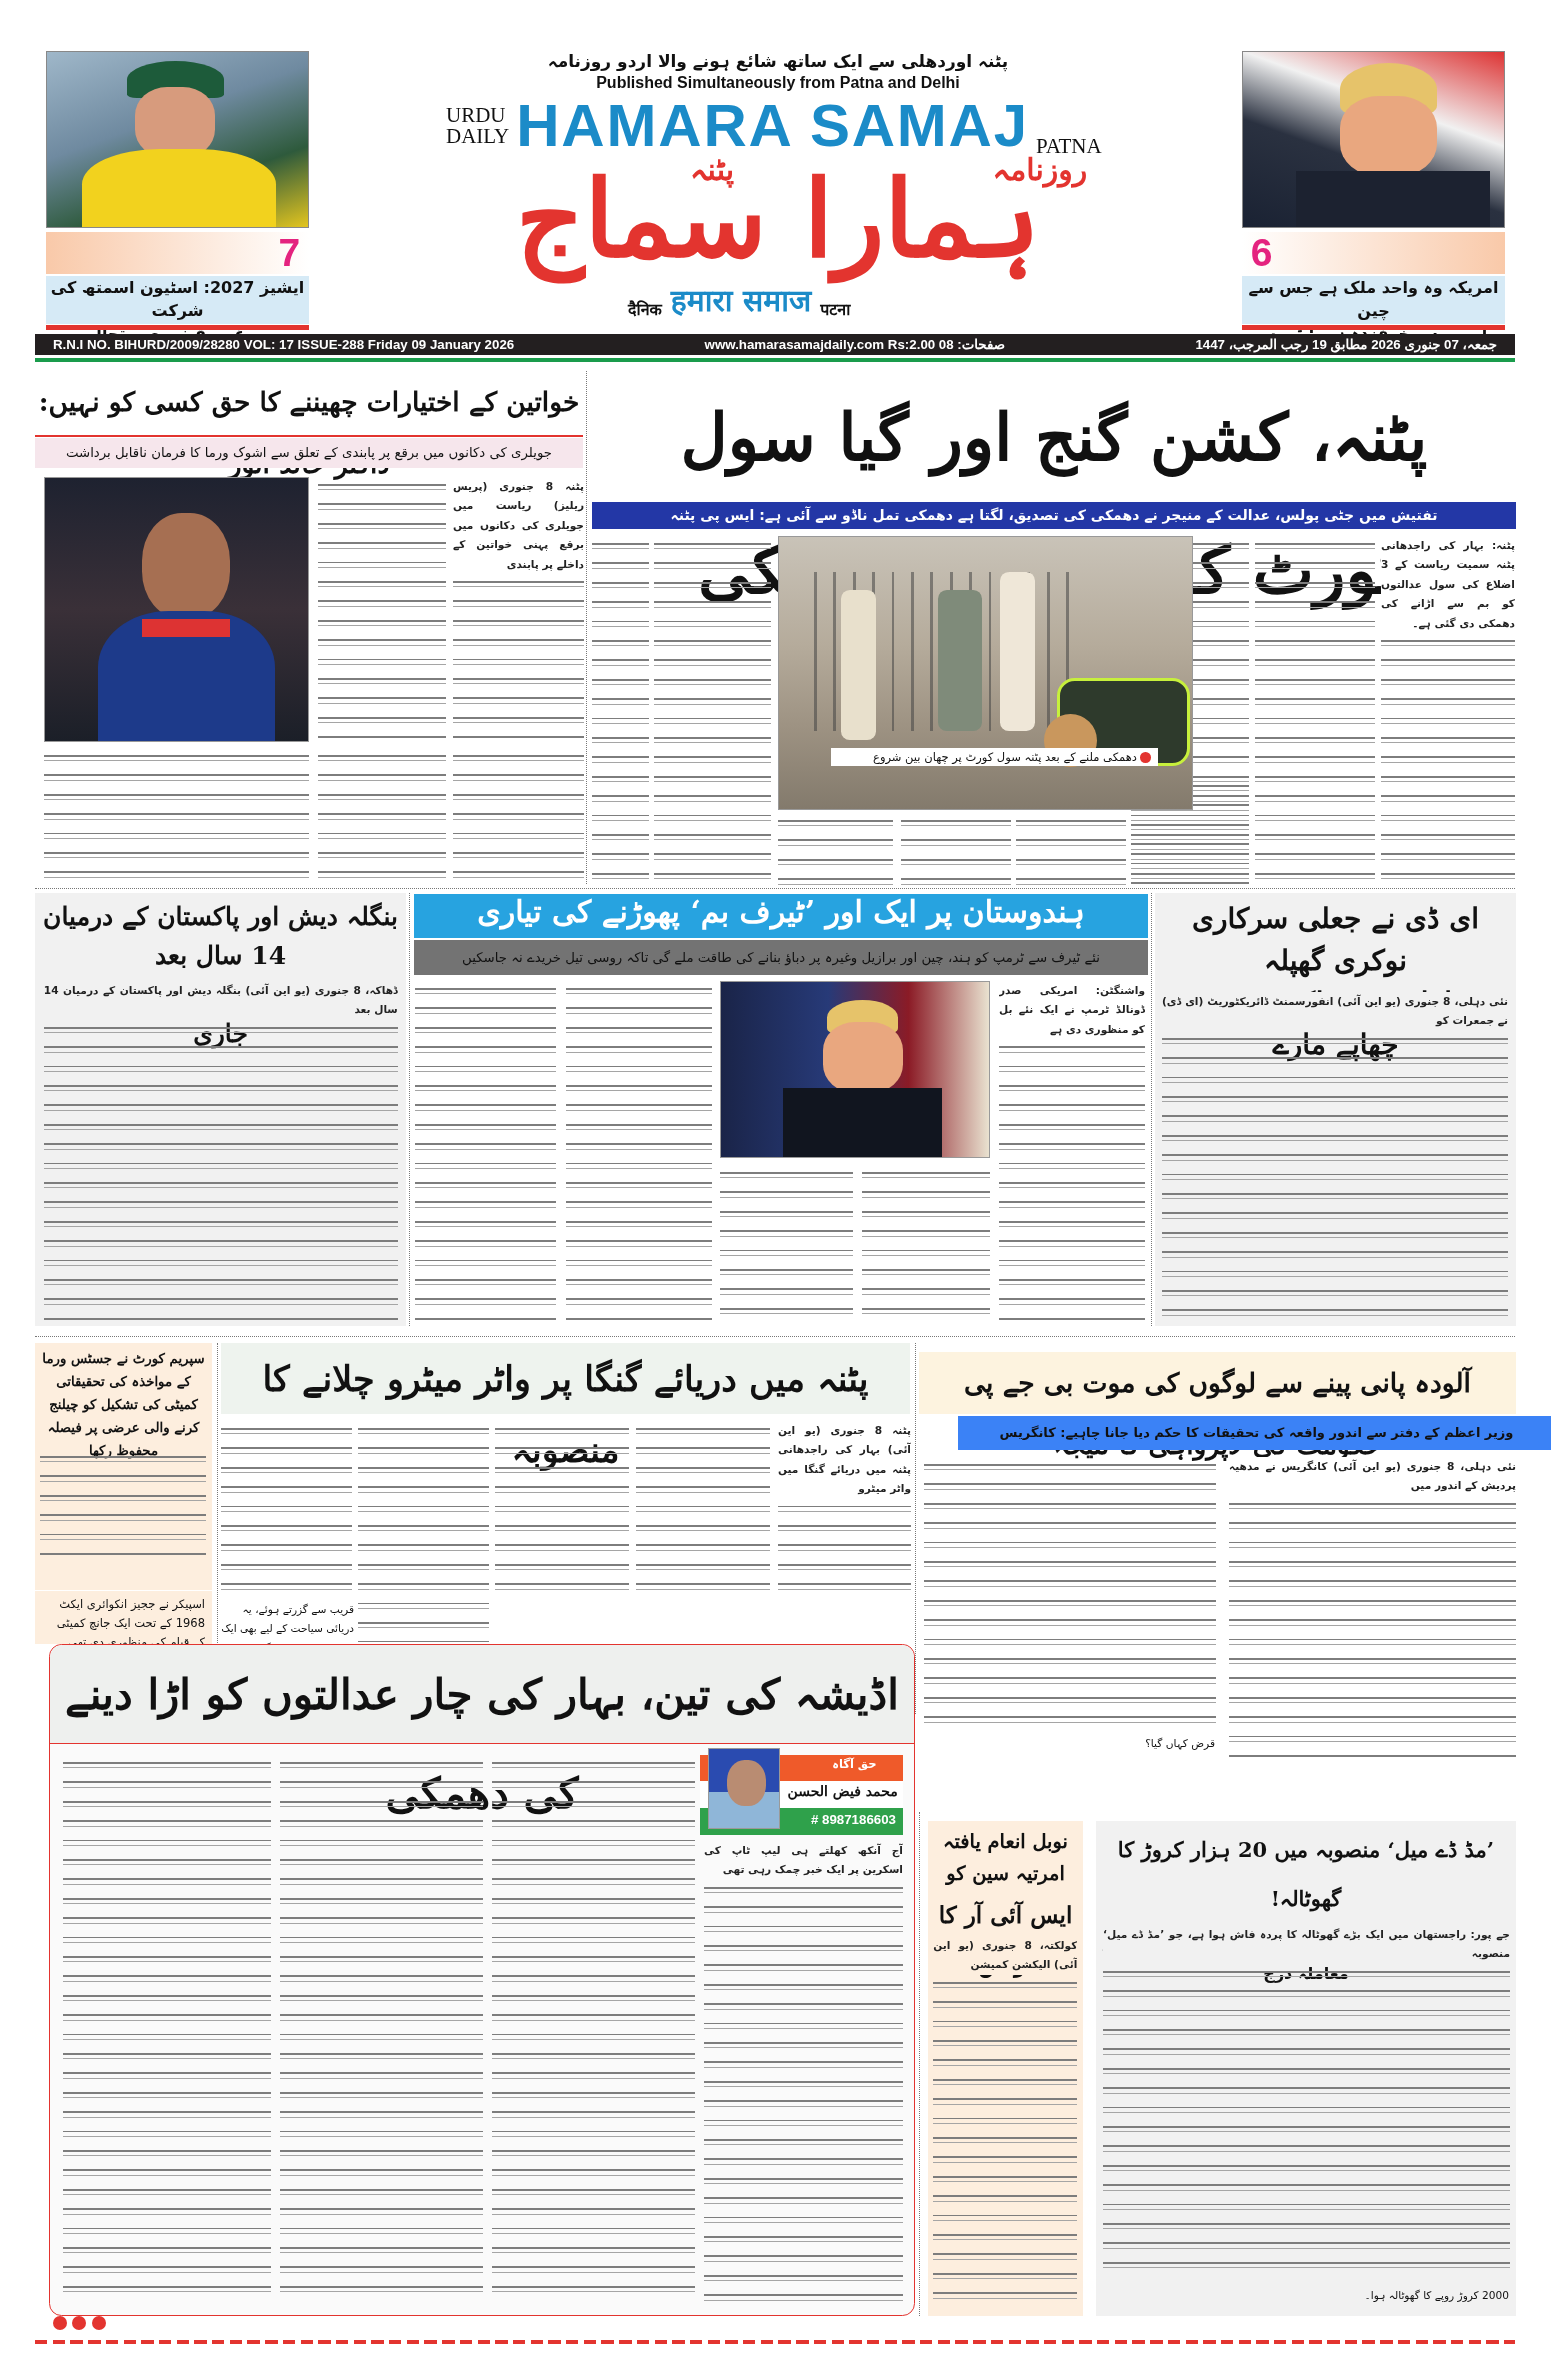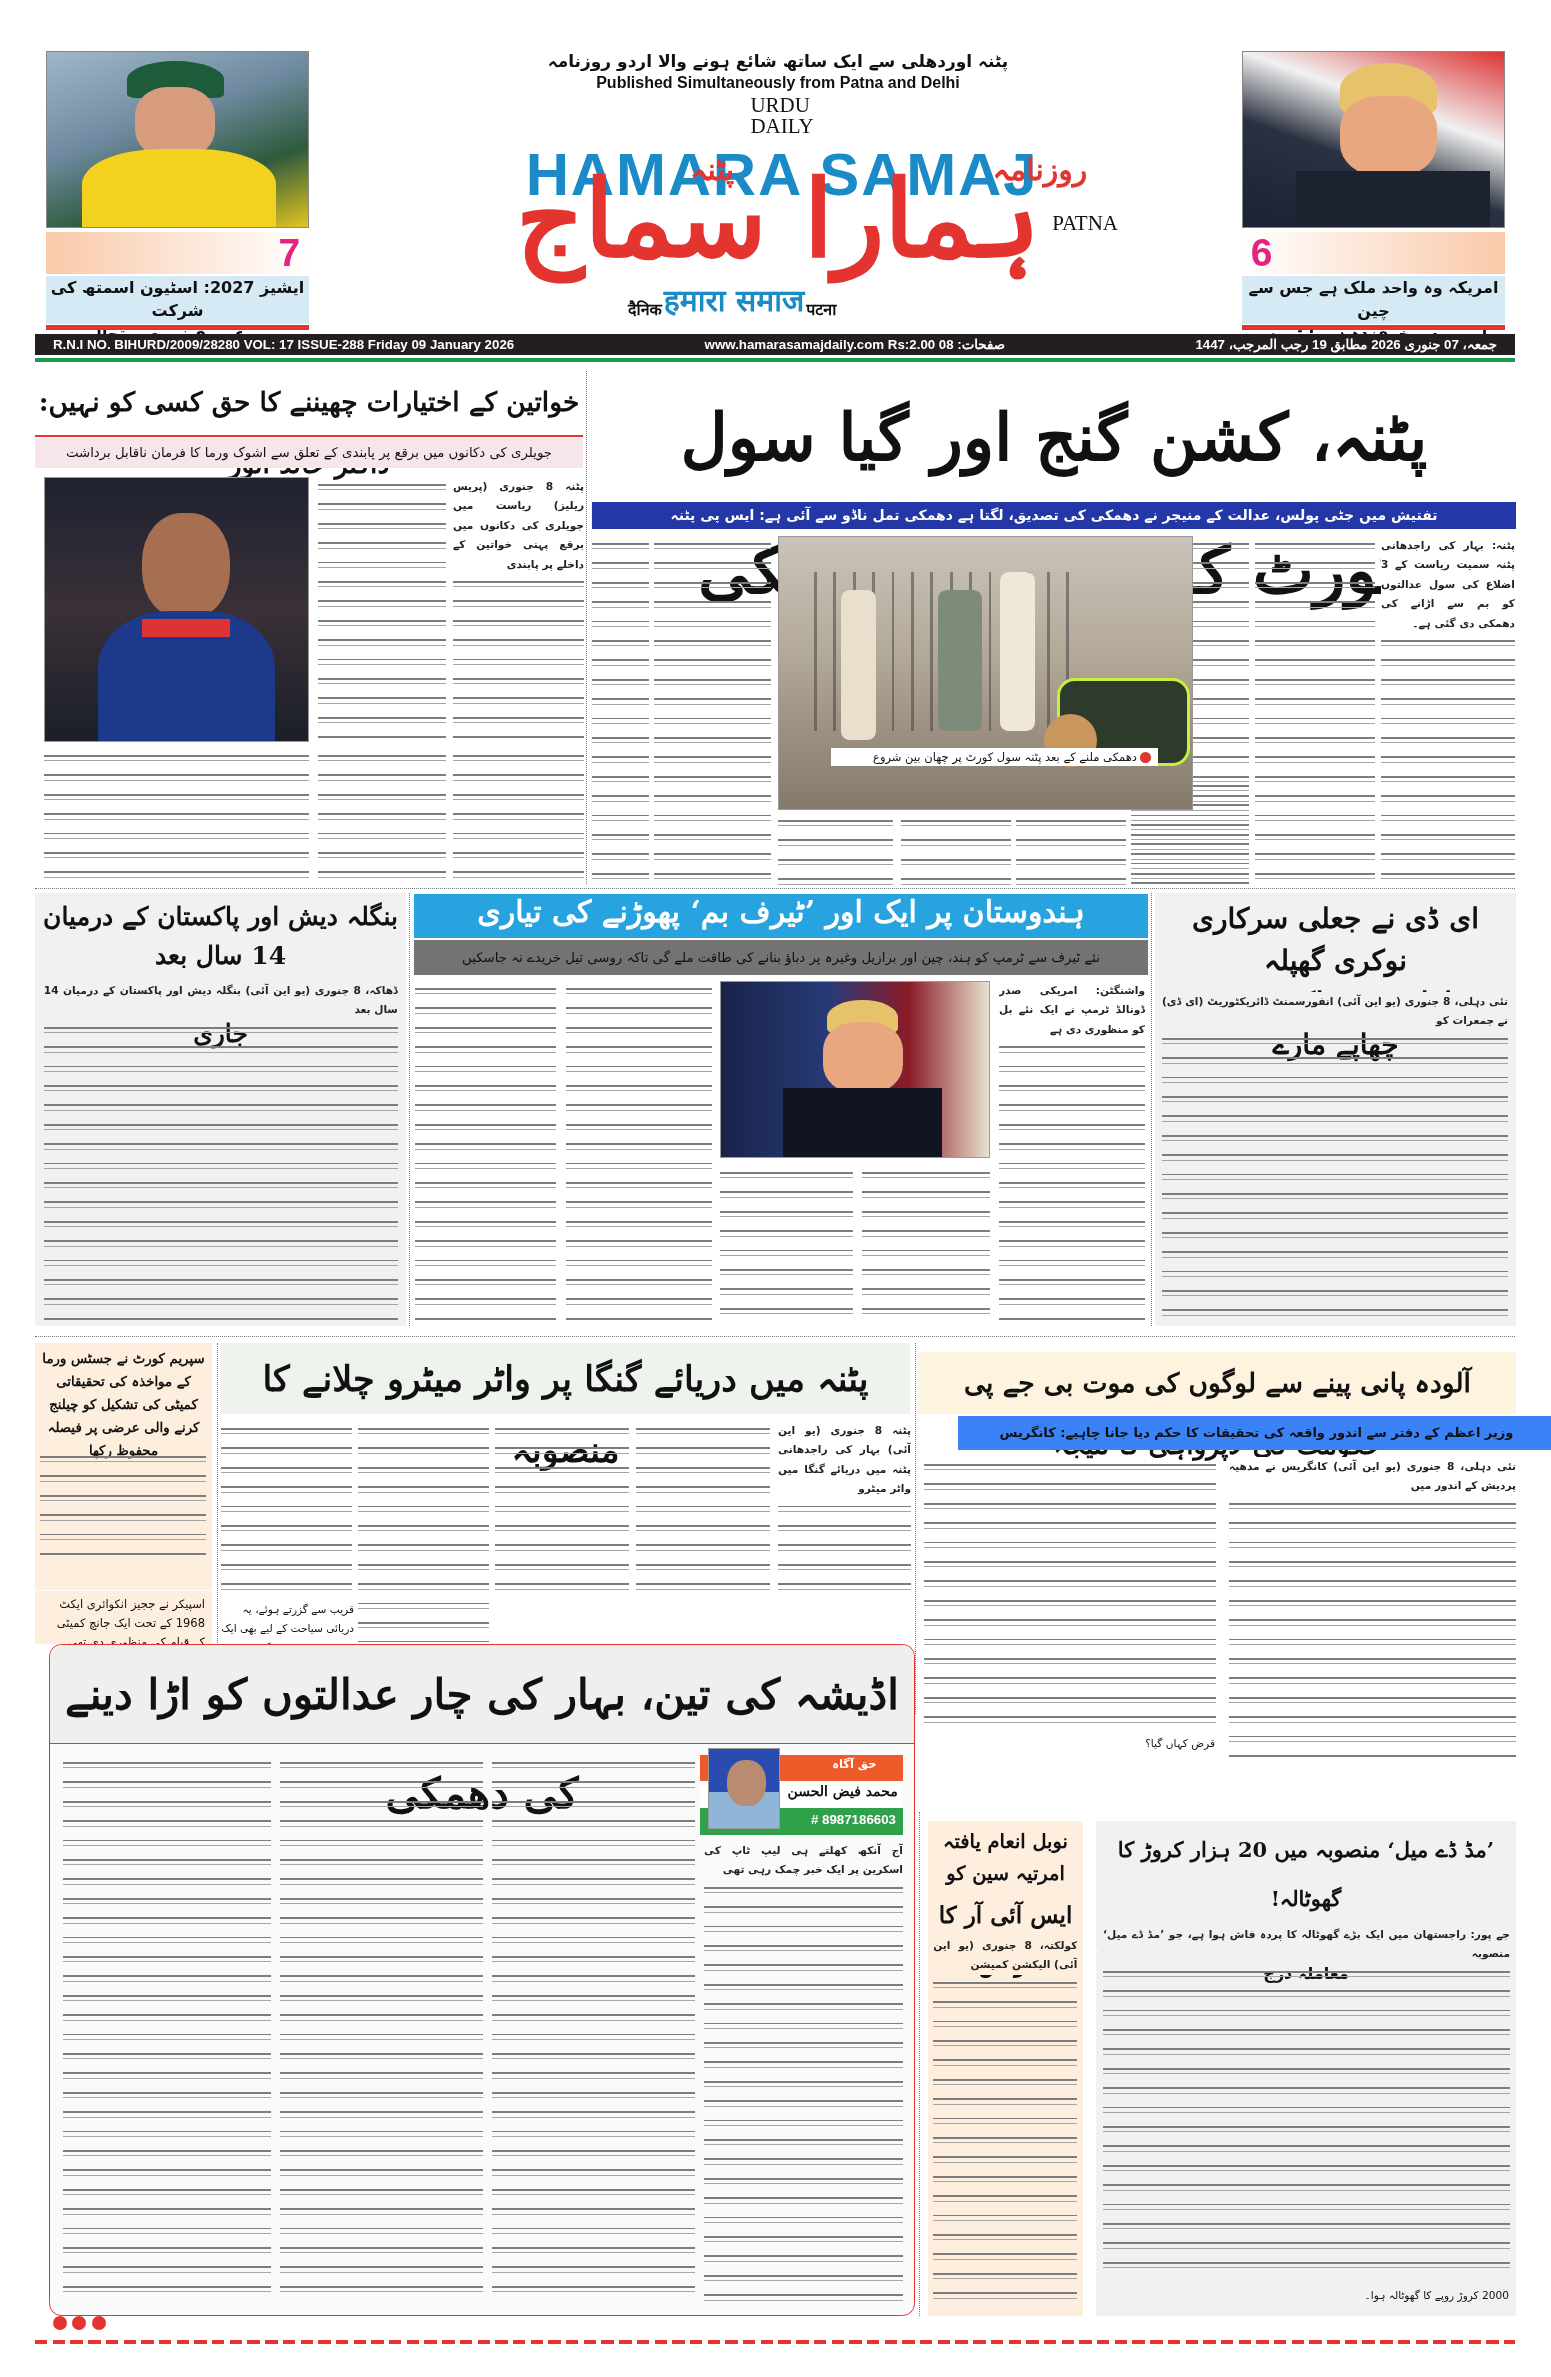--- a/index.html
+++ b/index.html
@@ -59,35 +59,35 @@
 <div class="teaser-head" style="left:1242px;top:276px;width:263px;">
   <div>امریکہ وہ واحد ملک ہے جس سے چین</div>
   <div>اور روس خوفزدہ ہیں: ٹرمپ</div>
 </div>
 <div class="red-rule" style="left:46px;top:325px;width:263px;"></div>
 <div class="red-rule" style="left:1242px;top:325px;width:263px;"></div>
 
 <div class="abs center tagline-ur" style="left:442px;top:51px;width:672px;text-align:center;">پٹنہ اوردھلی سے ایک ساتھ شائع ہونے والا اردو روزنامہ</div>
 <div class="abs center tagline-en" style="left:442px;top:74px;width:672px;">Published Simultaneously from Patna and Delhi</div>
 
-<div class="abs" style="left:446px;top:95px;width:672px;height:62px;display:flex;align-items:center;gap:7px;flex-direction:column;">
+<div class="abs" style="left:446px;top:95px;width:672px;height:62px;display:flex;align-items:center;gap:7px;">
   <div class="brand-side">
     <div>URDU</div>
     <div>DAILY</div>
   </div>
   <div class="brand">HAMARA SAMAJ</div>
   <div class="brand-side" style="align-self:flex-end;">PATNA</div>
 </div>
 
 <div class="abs" style="left:460px;top:141px;width:636px;height:141px;">
   <div class="abs" style="right:8.8px;top:10.6px;font:bold 30px 'DejaVu Serif',serif;color:#e3342f;">روزنامہ</div>
   <div class="abs" style="left:230px;top:10.6px;font:bold 30px 'DejaVu Serif',serif;color:#e3342f;">پٹنہ</div>
   <div class="abs logo-ur" style="left:0;top:16px;width:636px;text-align:center;">ہمارا سماج</div>
 </div>
-<div class="abs" style="left:628px;top:281px;width:354px;height:39px;display:flex;align-items:flex-end;gap:2px;">
+<div class="abs" style="left:628px;top:281px;width:354px;height:39px;display:flex;align-items:flex-end;gap:9px;">
   <span style="font:bold 16px 'DejaVu Sans',sans-serif;">दैनिक</span>
   <span class="hindi">हमारा समाज</span>
   <span style="font:bold 16px 'DejaVu Sans',sans-serif;">पटना</span>
 </div>
 
 <div class="infobar">
   <span>R.N.I NO. BIHURD/2009/28280   VOL: 17  ISSUE-288 Friday 09 January 2026</span>
   <span>www.hamarasamajdaily.com  Rs:2.00  08 :صفحات</span>
   <span style="direction:rtl;">جمعہ، 07 جنوری 2026 مطابق 19 رجب المرجب، 1447</span>
 </div>

